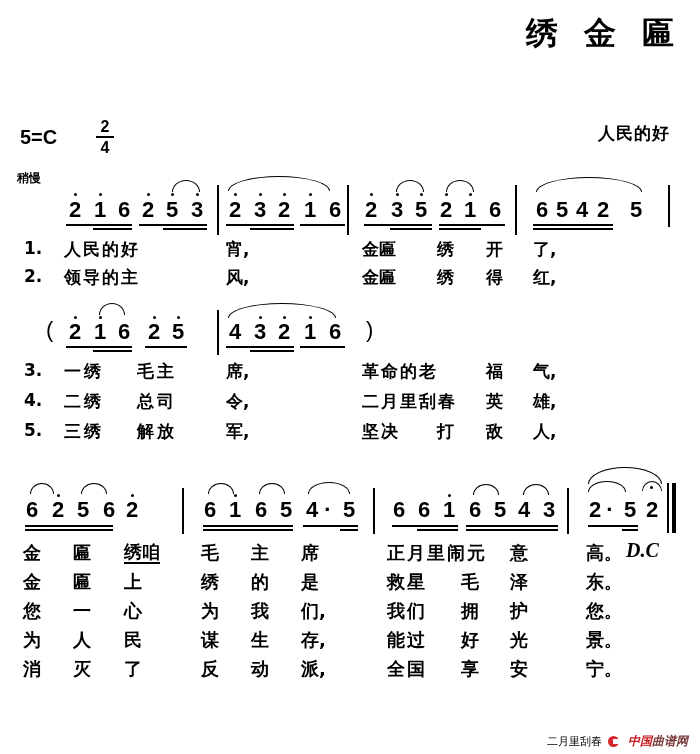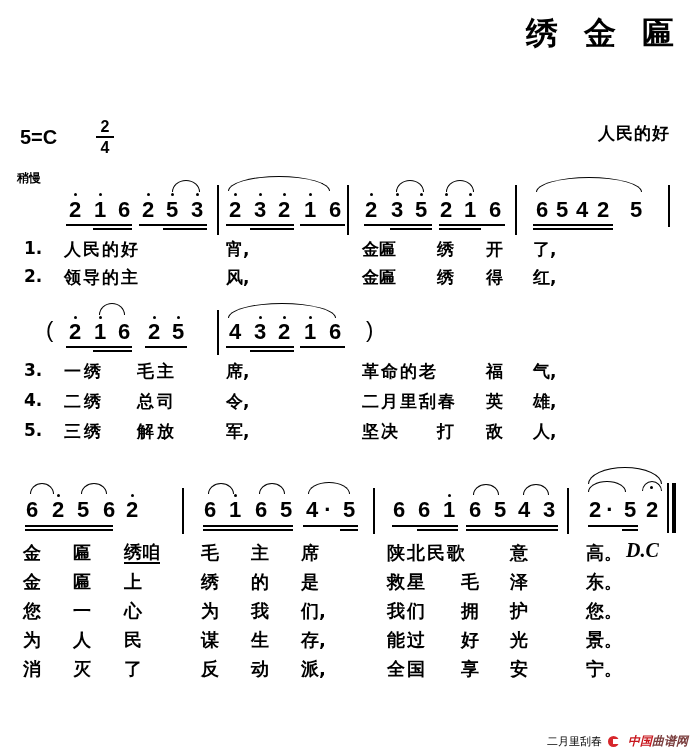--- a/index.html
+++ b/index.html
@@ -238,21 +238,21 @@
   <div class="abs barline" style="left:667px;top:483px;height:50px;width:2px"></div>
   <div class="abs barline" style="left:672px;top:483px;height:50px;width:4px"></div>
 
   <div>
     <div class="abs lyr2" style="left:23px;top:541px">金</div>
     <div class="abs lyr2" style="left:73px;top:541px">匾</div>
     <div class="abs lyr2" style="left:124px;top:541px;border-bottom:2px solid #000;line-height:21px">绣咱</div>
     <div class="abs lyr2" style="left:201px;top:541px">毛</div>
     <div class="abs lyr2" style="left:251px;top:541px">主</div>
     <div class="abs lyr2" style="left:301px;top:541px">席</div>
-    <div class="abs lyr2" style="left:387px;top:541px;letter-spacing:2px">陕北民歌</div>
+    <div class="abs lyr2" style="left:387px;top:541px;letter-spacing:2px">正月里闹元</div>
     <div class="abs lyr2" style="left:510px;top:541px">意</div>
     <div class="abs lyr2" style="left:586px;top:541px">高。</div>
     <div class="abs dc" style="left:626px;top:539px">D.C</div>
   </div>
   <div>
     <div class="abs lyr2" style="left:23px;top:570px">金</div>
     <div class="abs lyr2" style="left:73px;top:570px">匾</div>
     <div class="abs lyr2" style="left:124px;top:570px">上</div>
     <div class="abs lyr2" style="left:201px;top:570px">绣</div>
     <div class="abs lyr2" style="left:251px;top:570px">的</div>

